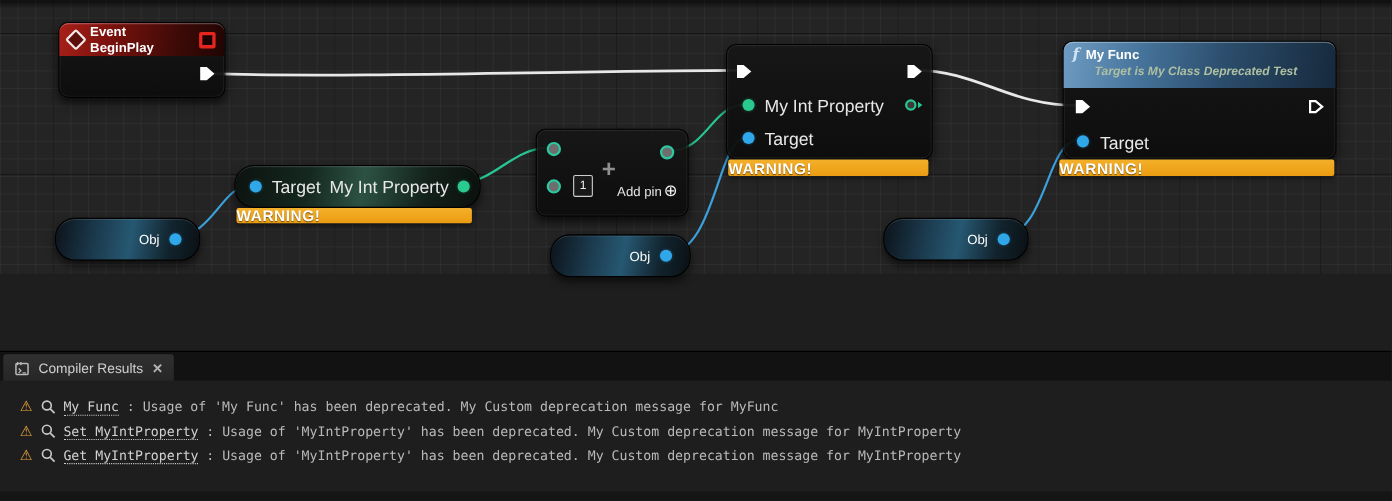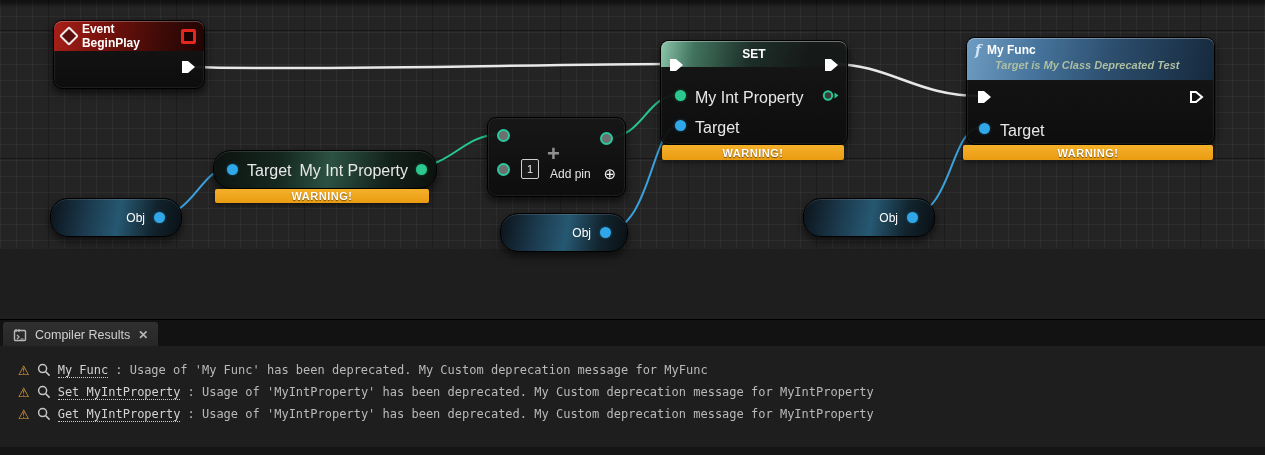--- a/index.html
+++ b/index.html
@@ -21,22 +21,22 @@
   
   .node{position:absolute;border-radius:9px;border:1px solid #000;
     background:linear-gradient(#161616f0,#0c0c0cf2);
     box-shadow:0 4px 9px rgba(0,0,0,.65), inset 0 0 0 1px rgba(255,255,255,.07);}
   .hdr{border-radius:8px 8px 0 0;display:flex;align-items:center;gap:6px;padding:0 8px;color:#fff;
     font-size:12px;font-weight:bold;}
   .pill{position:absolute;border-radius:18px;border:1px solid #000;
     box-shadow:0 4px 8px rgba(0,0,0,.6), inset 0 1px 0 rgba(255,255,255,.12);
     display:flex;align-items:center;color:#fff;font-size:12px;}
   .warnbar{position:absolute;background:linear-gradient(#f4b02a,#ea9c12);border-radius:2px;
-    color:#fff;text-shadow:0 1px 1px #00000088;font-size:11px;font-weight:bold;
-    display:flex;align-items:center;justify-content:center;letter-spacing:.5px;
+    color:#fff;text-shadow:0 1px 1px #00000088;font-size:14px;font-weight:bold;
+    display:flex;align-items:center;justify-content:flex-start;letter-spacing:.5px;
     box-shadow:0 2px 5px rgba(0,0,0,.5);}
   .pin{position:absolute;width:11px;height:11px;border-radius:50%;}
   .pin.blue{background:#2fa7e8;box-shadow:0 0 3px #2fa7e866;}
   .pin.green{background:#29c98f;box-shadow:0 0 3px #29c98f66;}
   .pin.ring{background:#6e6e6e;border:2px solid #2bc9a0;width:9px;height:9px;}
   .pinlbl{position:absolute;color:#e8e8e8;font-size:16px;white-space:nowrap;}
 
   
   .ev-hdr{height:30px;background:linear-gradient(100deg,#a82019 0%,#7c120d 30%,#3c0a07 72%,#200504 100%);
     box-shadow:inset 0 1px 0 rgba(255,255,255,.25);}
@@ -116,28 +116,25 @@
   <div class="warnbar" style="left:215px;top:189px;width:214px;height:14px;">
     <span>WARNING!</span>
   </div>
 
   <div class="node" style="left:487px;top:117px;width:137px;height:78px;">
     <span class="pin ring" style="left:9px;top:11px;"></span>
     <span class="pin ring" style="left:9px;top:45px;"></span>
     <span class="pin ring" style="right:12px;top:14px;"></span>
     <span class="valbox" style="left:33px;top:41px;">1</span>
     <span class="plusbig" style="left:59px;top:25px;">+</span>
-    <span class="addpin" style="left:62px;top:49px;">Add pin</span>
+    <span class="addpin" style="left:73px;top:49px;">Add pin</span>
     <span class="circleplus" style="right:9px;top:48px;">⊕</span>
   </div>
 
   <div class="node" style="left:660px;top:40px;width:186px;height:103px;">
-    <div class="hdr set-hdr">
-      <span>SET</span>
-    </div>
     <svg class="exec" style="left:8px;top:17px;" viewBox="0 0 15 14">
         <path d="M1 1 h6 l7 6 -7 6 h-6 z" fill="#fff"></path>
       </svg>
     <svg class="exec" style="right:8px;top:17px;" viewBox="0 0 15 14">
         <path d="M1 1 h6 l7 6 -7 6 h-6 z" fill="#fff"></path>
       </svg>
     <span class="pin green" style="left:14px;top:49px;"></span>
     <span class="pinlbl" style="left:34px;top:48px;">My Int Property</span>
     <svg style="position:absolute;right:8px;top:48px;" width="17" height="13" viewBox="0 0 17 13">
         <circle cx="6" cy="6.5" r="4.2" stroke="#27c795" stroke-width="2" fill="#3a3a3a"></circle>

